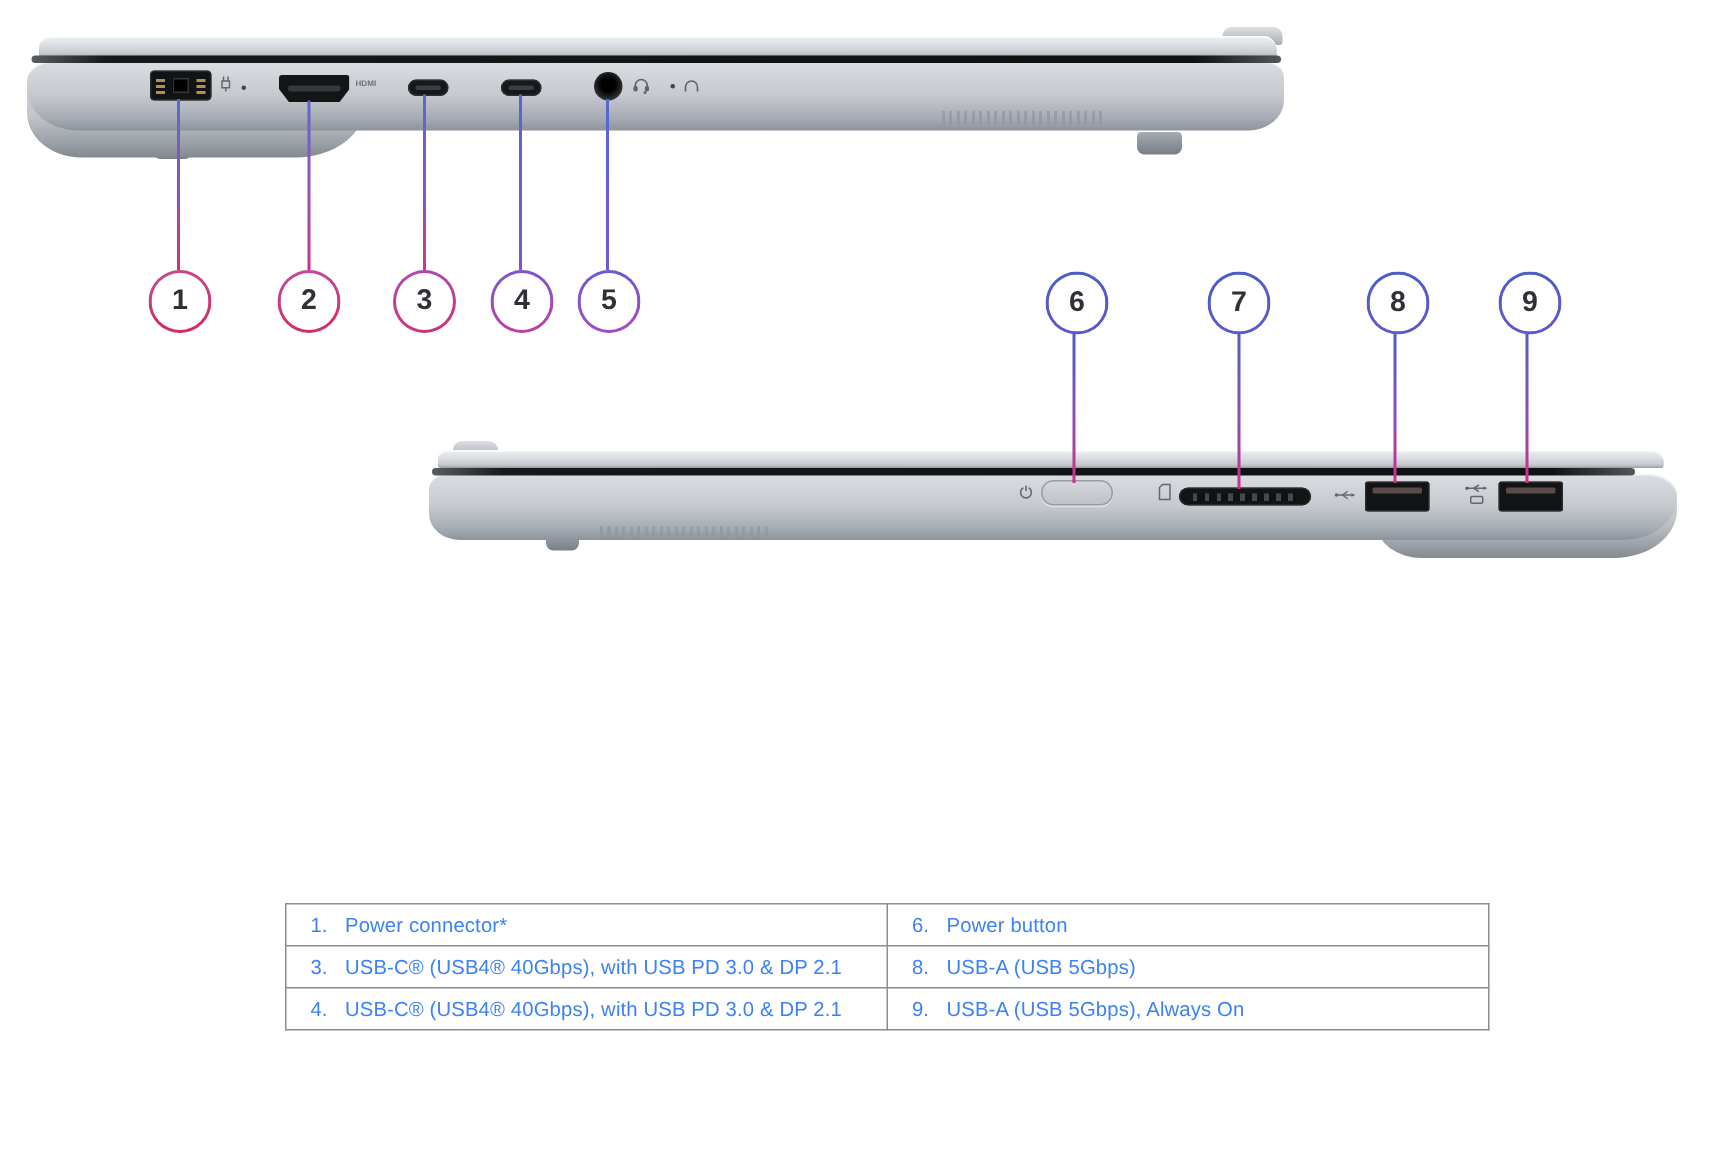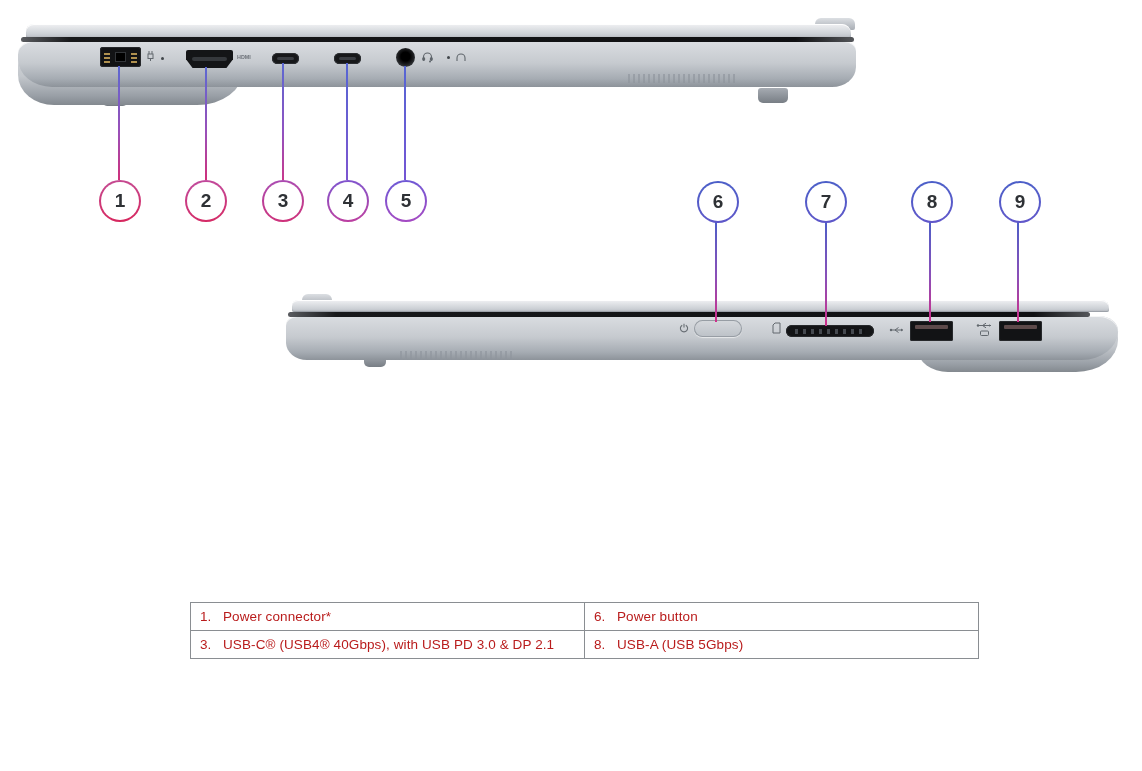--- a/index.html
+++ b/index.html
@@ -104,22 +104,22 @@
   .c4{left:327px;top:180px;--ring:linear-gradient(175deg,#7d55d0,#bf3f9f);}
   .c5{left:385px;top:180px;--ring:linear-gradient(175deg,#6b58d6,#a74ac2);}
   .c6{left:697px;top:181px;--ring:linear-gradient(175deg,#4a5fc8,#5f57c9);}
   .c7{left:805px;top:181px;--ring:linear-gradient(175deg,#4a5fc8,#5f57c9);}
   .c8{left:911px;top:181px;--ring:linear-gradient(175deg,#4a5fc8,#6257ca);}
   .c9{left:999px;top:181px;--ring:linear-gradient(175deg,#4a5fc8,#6257ca);}
 
   
   .legend{position:absolute;left:190px;top:602px;}
   .legend table{border-collapse:collapse;table-layout:fixed;width:760px;}
-  .legend td{border:1px solid #8a8e92;height:27px;font-size:13.5px;color:#b91c1c;
-             padding:0 4px 0 9px;vertical-align:middle;white-space:nowrap;overflow:hidden;}
+  .legend td{border:1px solid #8a8e92;height:27px;font-size:13.5px;color:#3b82f6;
+             padding:0 4px 0 16px;vertical-align:middle;white-space:nowrap;overflow:hidden;}
   .legend td.colL{width:380px;}
   .legend td.colR{width:380px;}
   .cnum{display:inline-block;width:23px;}
   .clabel{letter-spacing:.1px;}
 
   svg{display:block;}
 </style>
 </head>
 <body>
 
@@ -259,17 +259,21 @@
     <table>
       <tbody>
           <tr>
         <td class="colL"><span class="cnum">1.</span><span class="clabel">Power connector*</span></td>
         <td class="colR"><span class="cnum">6.</span><span class="clabel">Power button</span></td>
       </tr>
       <tr>
         <td class="colL"><span class="cnum">3.</span><span class="clabel">USB-C® (USB4® 40Gbps), with USB PD 3.0 &amp; DP 2.1</span></td>
         <td class="colR"><span class="cnum">8.</span><span class="clabel">USB-A (USB 5Gbps)</span></td>
       </tr>
+      <tr>
+        <td class="colL"><span class="cnum">4.</span><span class="clabel">USB-C® (USB4® 40Gbps), with USB PD 3.0 &amp; DP 2.1</span></td>
+        <td class="colR"><span class="cnum">9.</span><span class="clabel">USB-A (USB 5Gbps), Always On</span></td>
+      </tr>
     </tbody>
       </table>
   </div>
 
 </div>
 
 </body></html>

